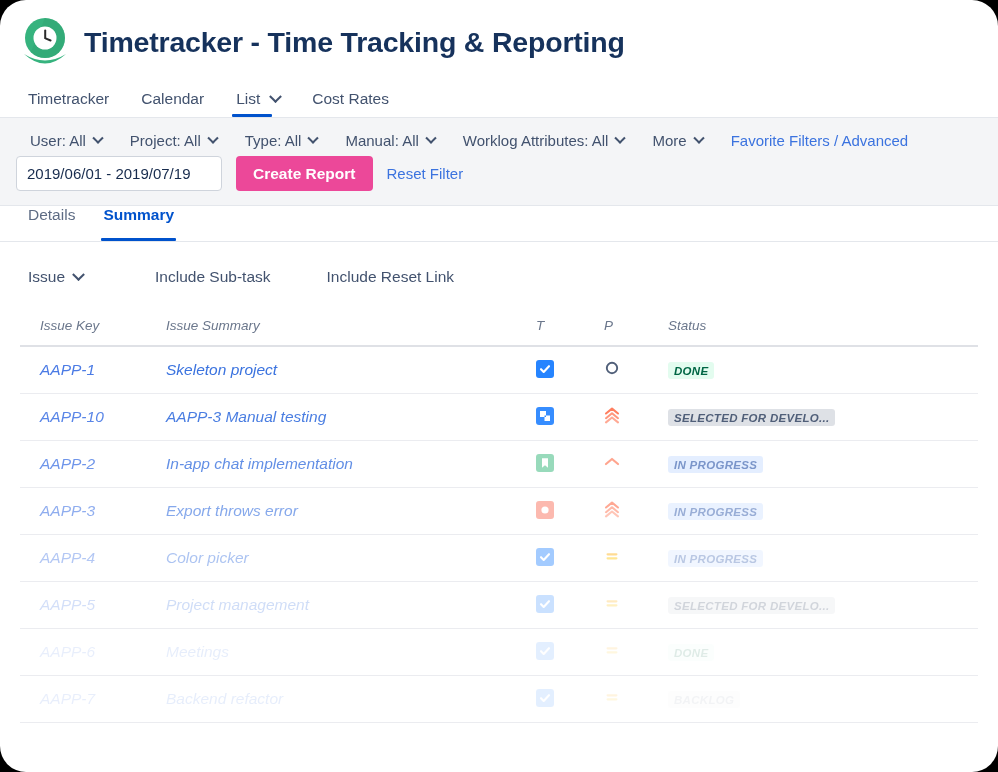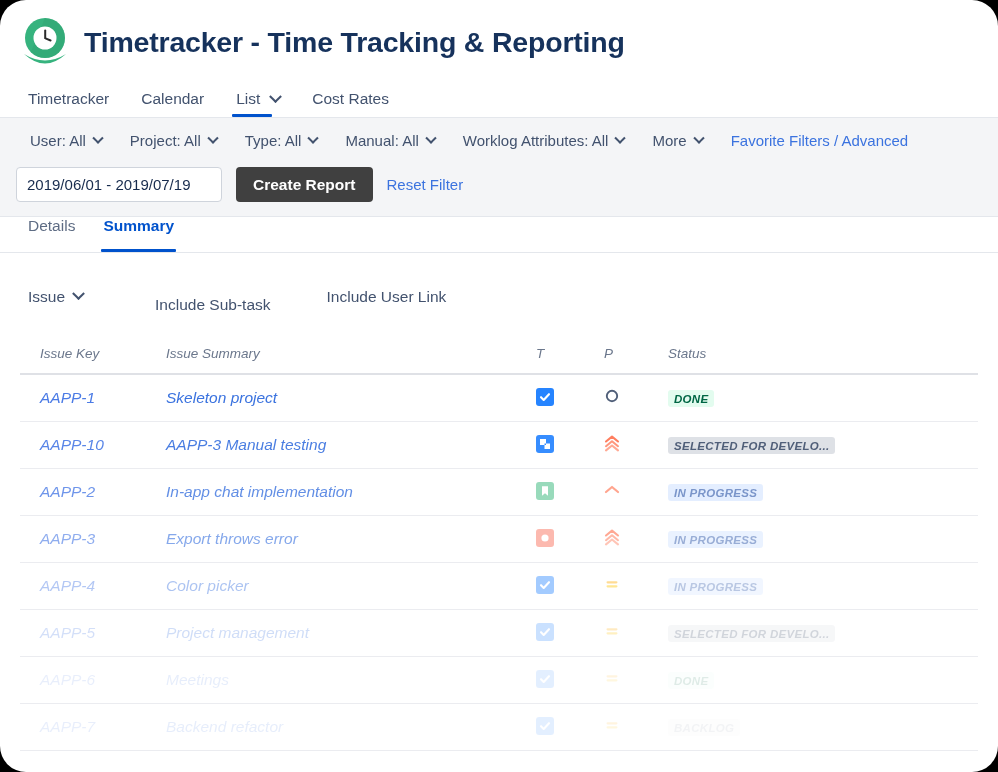--- a/index.html
+++ b/index.html
@@ -90,21 +90,21 @@
   .filterbar {
     background: #f4f5f7;
     padding: 11px 16px 14px 16px;
     border-bottom: 1px solid #e4e7ec;
   }
   .filter-row {
     display: flex;
     align-items: center;
     gap: 0;
     flex-wrap: nowrap;
-    margin-bottom: 15px;
+    margin-bottom: 4px;
   }
   .filter-item {
     font-size: 15px;
     color: #42526e;
     display: flex;
     align-items: center;
     gap: 8px;
     padding: 3px 14px 3px 14px;
     cursor: pointer;
     white-space: nowrap;
@@ -129,21 +129,21 @@
     border: 1px solid #cfd4dc;
     border-radius: 4px;
     background: #ffffff;
     font-size: 15px;
     color: #172b4d;
     padding: 0 10px;
     font-family: "Liberation Sans", sans-serif;
   }
   .btn-primary {
     height: 35px;
-    background: #404040;
+    background: #ec4899;
     color: #ffffff;
     border: none;
     border-radius: 4px;
     font-size: 15.5px;
     font-weight: bold;
     padding: 0 17px;
     cursor: pointer;
     font-family: "Liberation Sans", sans-serif;
   }
   .btn-link {
@@ -192,21 +192,21 @@
   .group-item {
     font-size: 15.5px;
     color: #42526e;
     display: flex;
     align-items: center;
     gap: 9px;
     padding: 0 28px 0 0;
     cursor: pointer;
     white-space: nowrap;
   }
-  .group-item:nth-child(2) { padding-left: 44px; margin-top: 17px; }
+  .group-item:nth-child(2) { padding-left: 44px; }
   .group-item:nth-child(3) { padding-left: 28px; }
 
   
   .table-wrap { padding: 0 20px 0 20px; }
   table.report {
     width: 100%;
     border-collapse: collapse;
     table-layout: fixed;
     font-style: italic;
   }
@@ -355,21 +355,21 @@
     <div class="subtab">Details</div>
     <div class="subtab active">Summary</div>
   </div>
 
   <div class="groupbar">
     <div class="group-item">
       <span>Issue</span>
       <span class="chev"></span>
     </div>
     <div class="group-item">Include Sub-task</div>
-    <div class="group-item">Include User Link</div>
+    <div class="group-item">Include Reset Link</div>
   </div>
 
   <div class="table-wrap">
     <table class="report">
       <thead>
         <tr>
           <th class="col-key">Issue Key</th>
           <th class="col-sum">Issue Summary</th>
           <th class="col-t">T</th>
           <th class="col-p">P</th>

